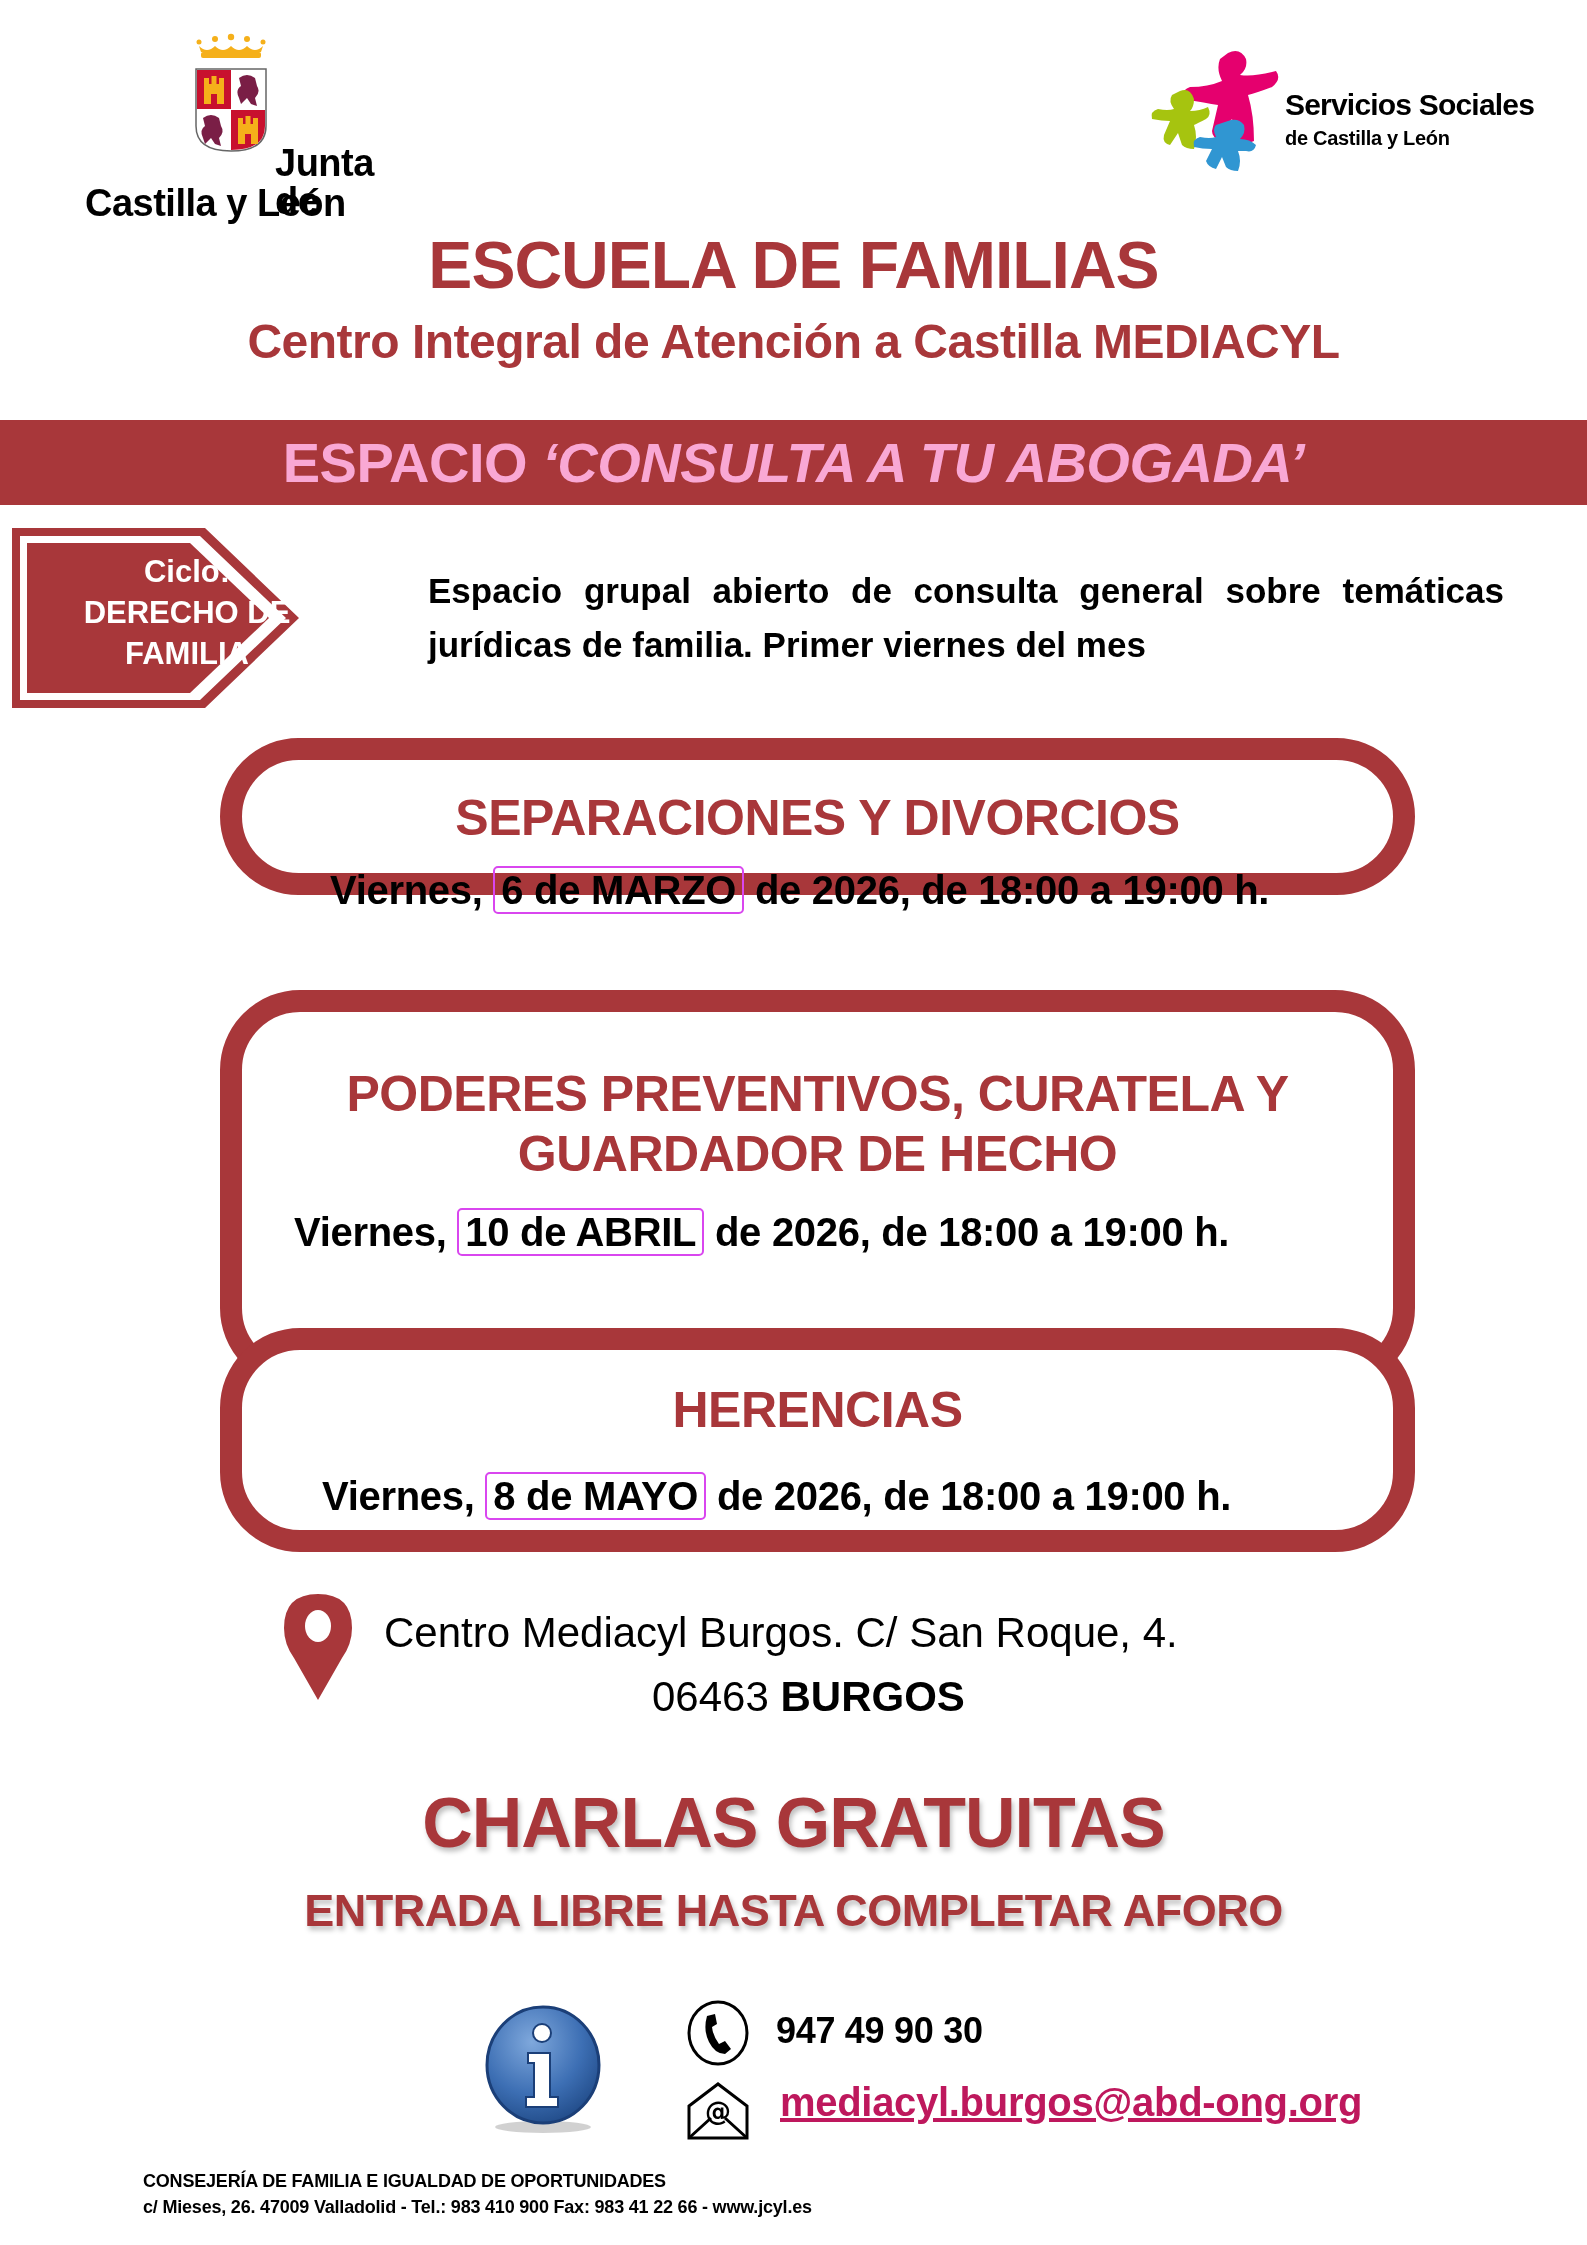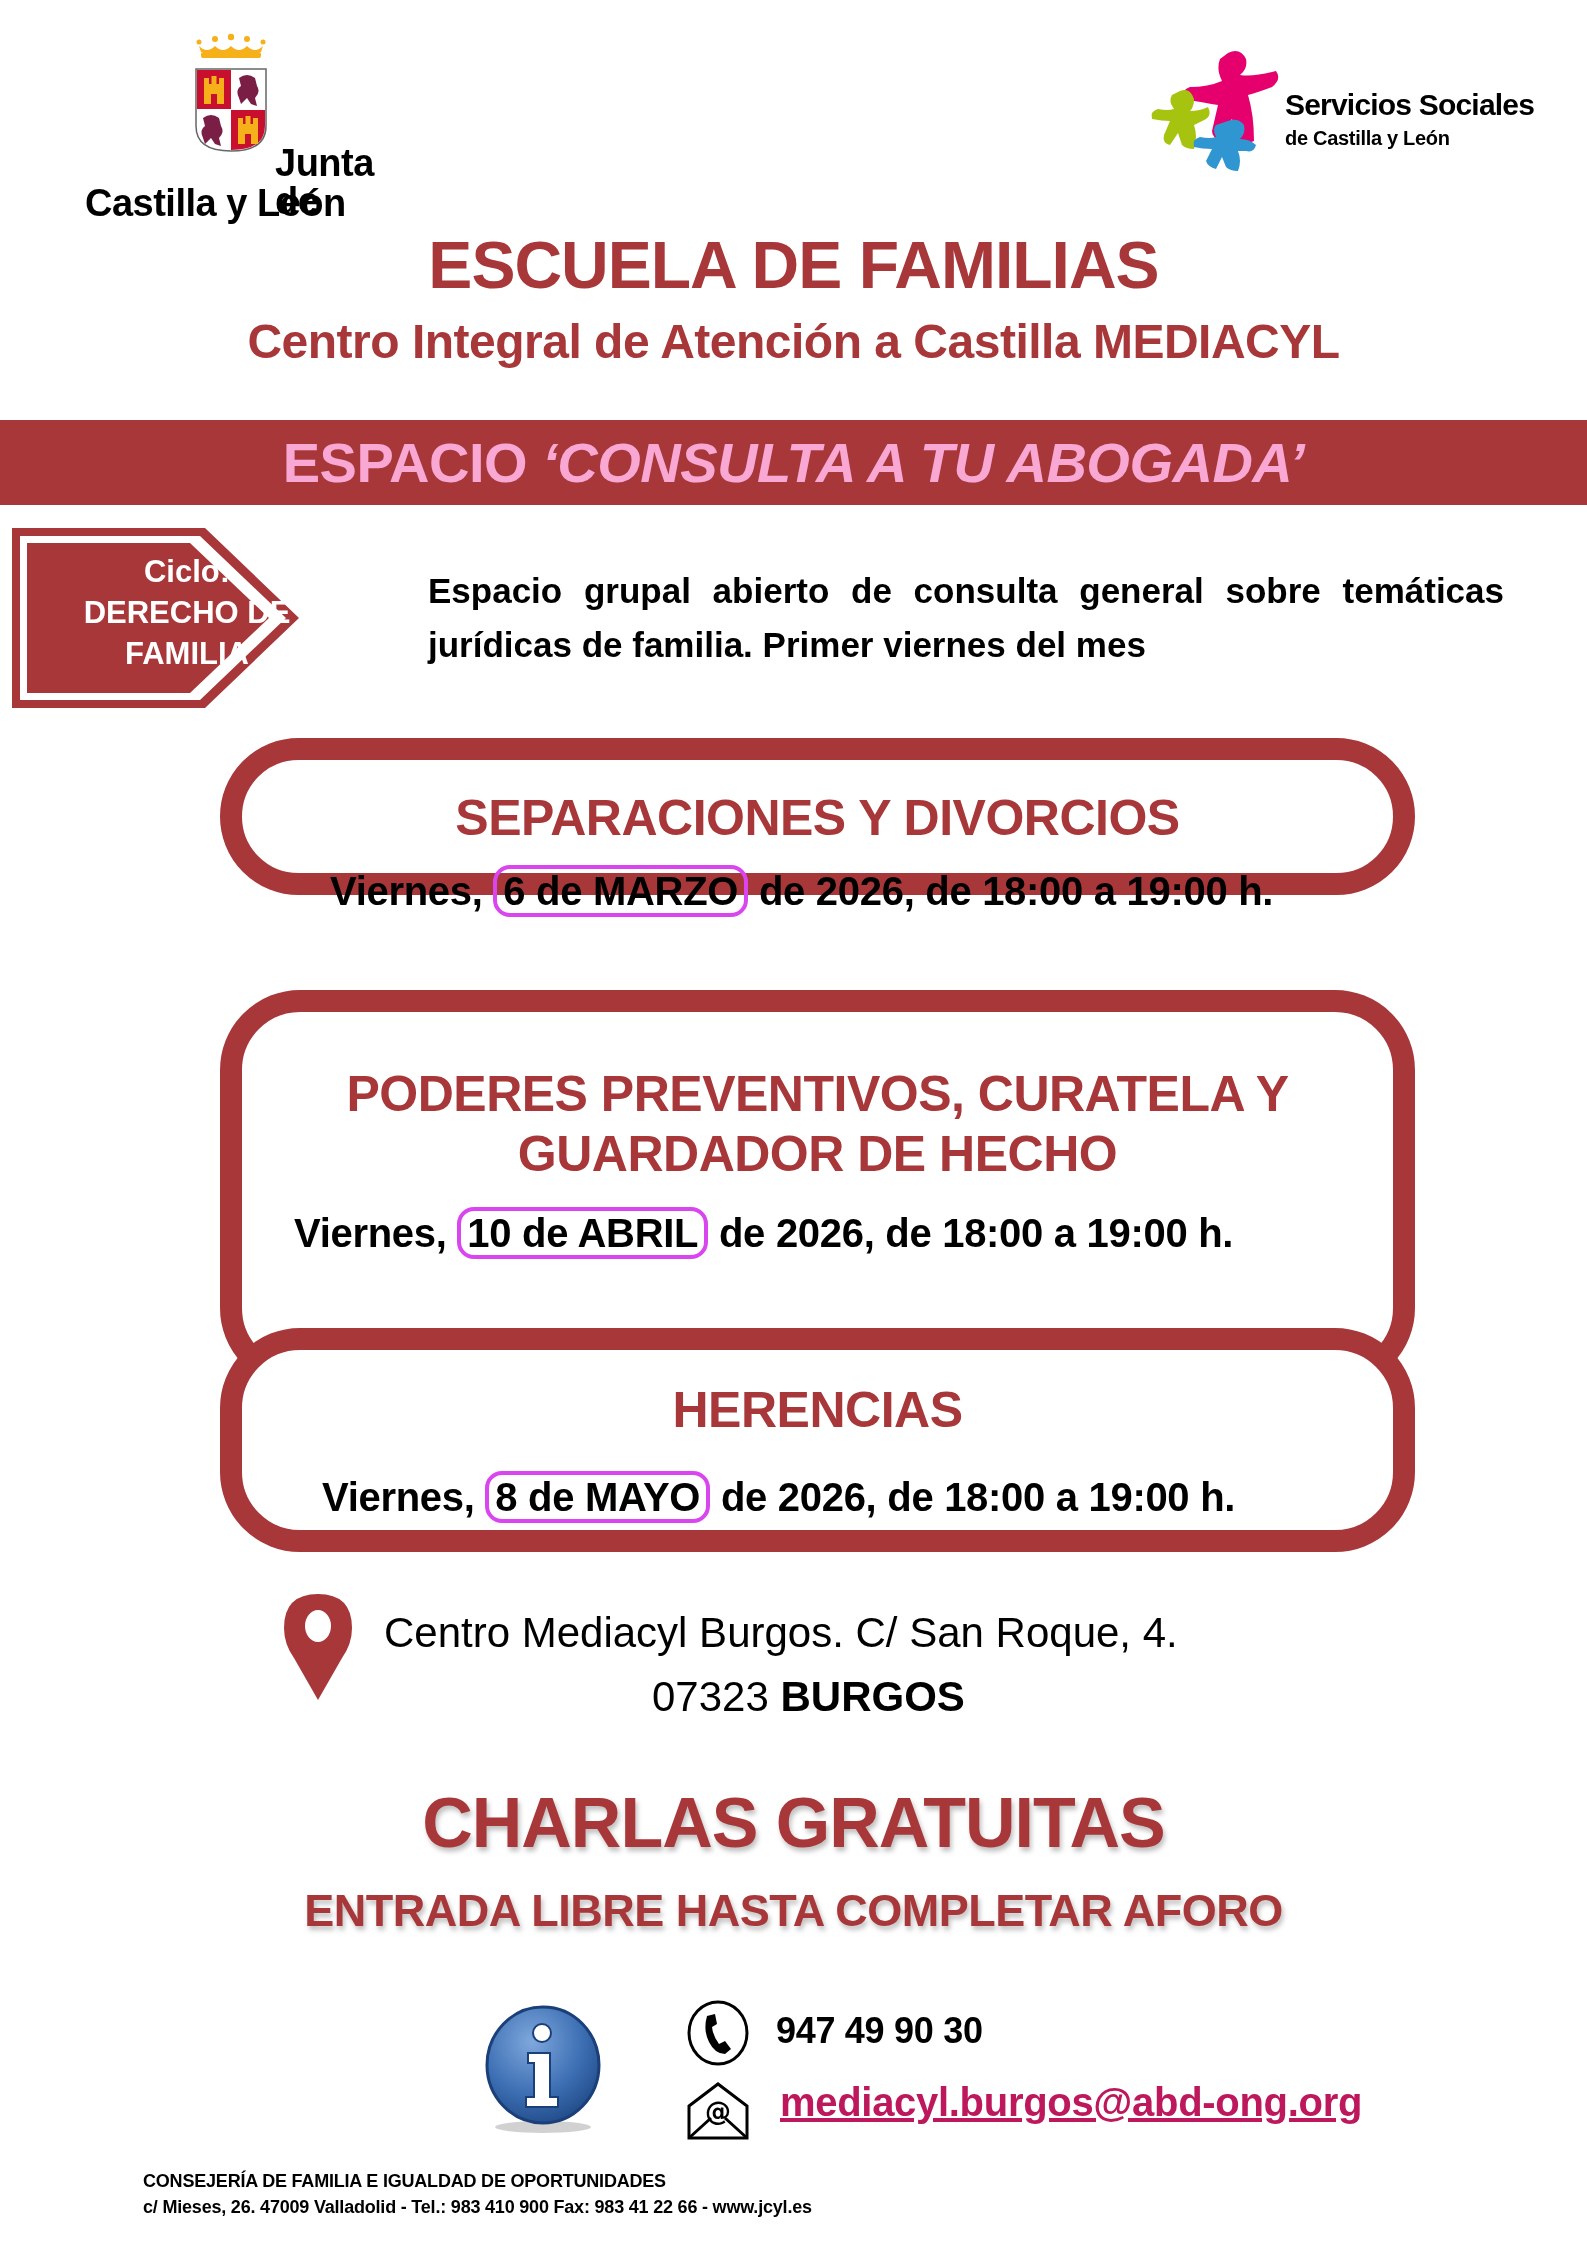--- a/index.html
+++ b/index.html
@@ -32,21 +32,21 @@
     
     #ciclo-tag { left: 12px; top: 528px; width: 420px; height: 180px; }
     #ciclo-text { left: 30px; top: 24px; width: 290px; text-align: center; color: #fff; font-size: 31px; font-weight: bold; line-height: 1.32; }
 
     #intro { left: 428px; top: 564px; width: 1076px; font-size: 35px; font-weight: bold; line-height: 1.55; text-align: justify; text-align-last: left; }
 
     
     .event { position: absolute; left: 220px; width: 1195px; border: 22px solid #A8373A; border-radius: 80px; background: #fff; }
     .event-title { text-align: center; font-size: 50px; font-weight: bold; line-height: 1.2; letter-spacing: -0.5px; color: #A8373A; }
     .event-date { position: absolute; font-size: 40px; font-weight: bold; line-height: 1; white-space: nowrap; letter-spacing: -0.3px; }
-    .hl { display: inline-block; border: 4px solid #d946ef; border-radius: 17px; padding: 2px 6px; margin: -5px 0; text-align: center; }
+    .hl { display: inline-block; border: 2px solid #d946ef; border-radius: 5px; padding: 2px 6px; margin: -5px 0; text-align: center; }
 
     #event-1 { top: 738px; height: 157px; }
     #event-1 .event-title { margin-top: 28px; }
     #event-1 .event-date { left: 88px; top: 110px; }
 
     #event-2 { top: 990px; height: 398px; }
     #event-2 .event-title { margin-top: 52px; }
     #event-2 .event-date { left: 52px; top: 200px; }
 
     #event-3 { top: 1328px; height: 224px; }
@@ -173,21 +173,21 @@
     <span>Viernes, </span><span class="hl">8 de MAYO</span><span> de 2026, de 18:00 a 19:00 h.</span>
   </div>
 </div>
 
 <svg id="pin" class="abs" viewBox="0 0 72 110">
   <path d="M36 2 Q70 2 70 36 Q70 52 60 66 L36 108 L12 66 Q2 52 2 36 Q2 2 36 2 Z" fill="#A8373A"></path>
   <ellipse cx="36" cy="34" rx="13" ry="16" fill="#fff"></ellipse>
 </svg>
 <div id="addr1" class="abs">Centro Mediacyl Burgos. C/ San Roque, 4.</div>
 <div id="addr2" class="abs">
-  <span>07323 </span><b>BURGOS</b>
+  <span>06463 </span><b>BURGOS</b>
 </div>
 
 <div id="charlas" class="abs brand">CHARLAS GRATUITAS</div>
 <div id="entrada" class="abs brand">ENTRADA LIBRE HASTA COMPLETAR AFORO</div>
 
 <svg id="info-icon" class="abs" viewBox="0 0 118 130">
   <defs>
     <radialGradient id="ig" cx="40%" cy="30%" r="75%">
       <stop offset="0%" stop-color="#7FA8DC"></stop>
       <stop offset="60%" stop-color="#3D6FB4"></stop>

